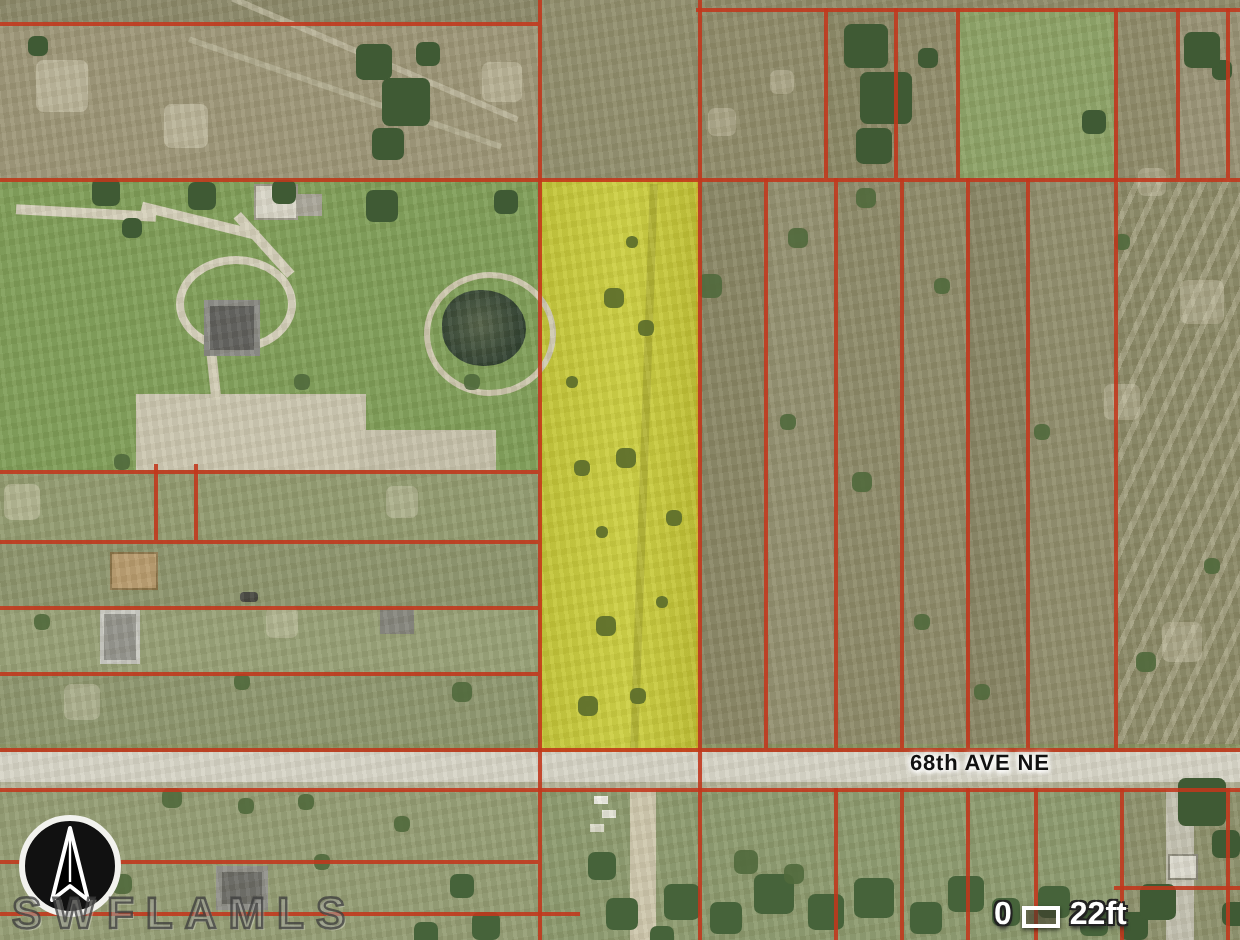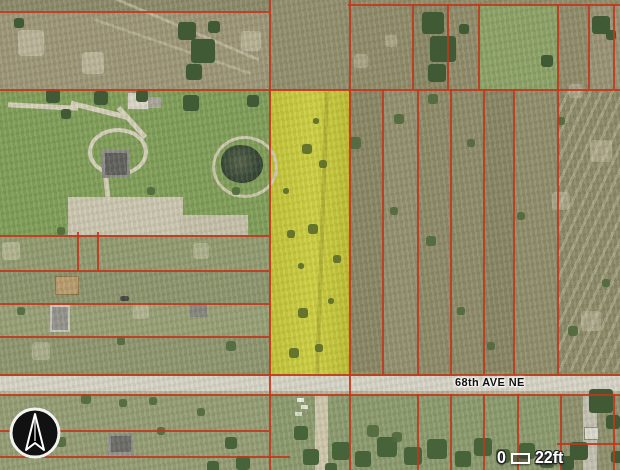--- a/index.html
+++ b/index.html
@@ -187,14 +187,15 @@
   </div>
 
   <div class="north" style="left:8px;top:406px;">
     <svg width="54" height="54" viewBox="0 0 54 54">
       <circle cx="27" cy="27" r="24" fill="#111" stroke="#f2f2ee" stroke-width="3"></circle>
       <path d="M27 8 L36 44 L27 37 L18 44 Z" fill="#000" stroke="#fff" stroke-width="2" stroke-linejoin="round"></path>
       <path d="M27 12 L27 35" stroke="#fff" stroke-width="1.2"></path>
     </svg>
   </div>
 
+  <div class="watermark" style="left:6px;top:444px;">SWFLAMLS</div>
 
 </div>
 
 </body></html>

